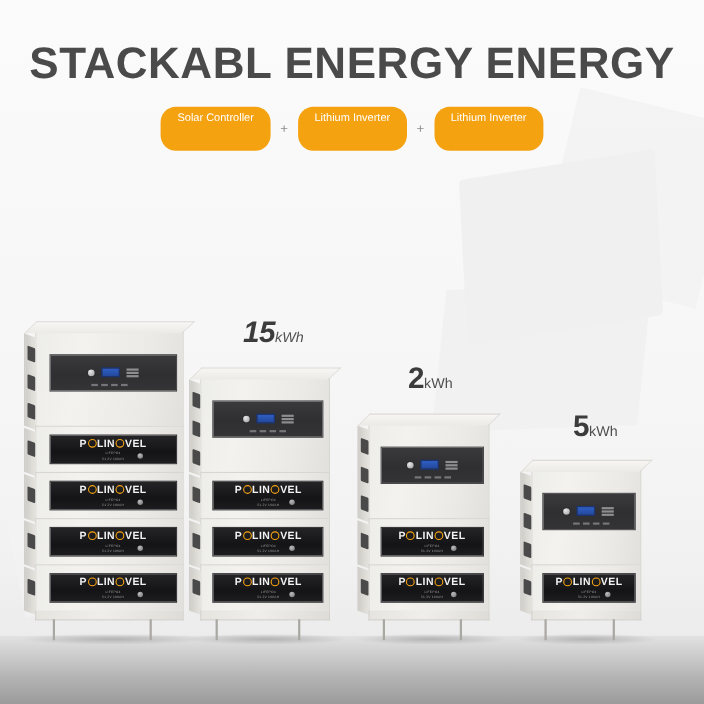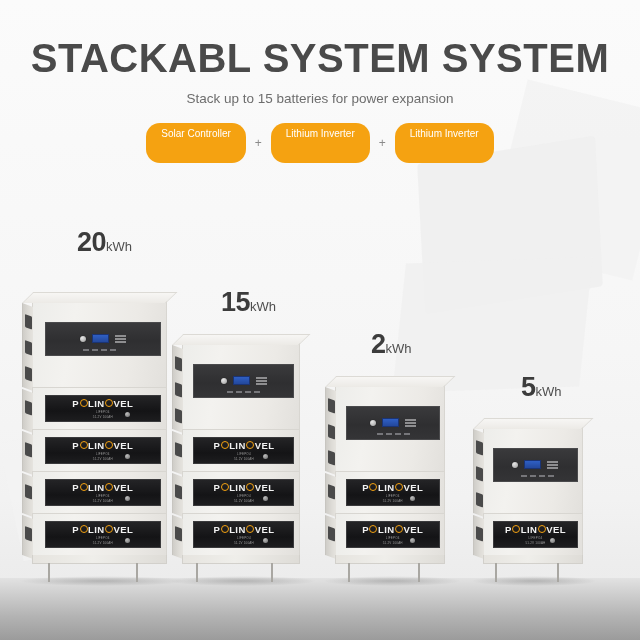--- a/index.html
+++ b/index.html
@@ -54,21 +54,21 @@
   .plus { color: #8a8a8a; font-size: 12px; }
 
   
   .cap {
     position: absolute; z-index: 7; color: #3c3c3c;
     font-weight: bold; white-space: nowrap;
   }
   .cap .num { font-size: 27px; letter-spacing: -0.5px; }
   .cap .unit { font-size: 13px; font-weight: normal; color: #4f4f4f; }
   .cap.c20 { left: 77px;  top: 227px; }
-  .cap.c15 { left: 221px; top: 287px; }
+  .cap.c15 { left: 221px; top: 287px; font-style: italic; }
   .cap.c10 { left: 371px; top: 329px; }
   .cap.c5  { left: 521px; top: 372px; }
 
   
   .stack { position: absolute; z-index: 5; }
   .stack.s20 { left: 32px;  bottom: 62px; width: 135px; }
   .stack.s15 { left: 182px; bottom: 62px; width: 118px; }
   .stack.s10 { left: 335px; bottom: 62px; width: 110px; }
   .stack.s5  { left: 483px; bottom: 62px; width: 100px; }
 
@@ -192,35 +192,31 @@
 <body>
 
 <div class="stage">
 
   <div class="bg-shape s3"></div>
   <div class="bg-shape s1"></div>
   <div class="bg-shape s2"></div>
   <div class="bg-shape s4"></div>
 
   <div class="header">
-    <div class="title">STACKABL SYSTEM SYSTEM</div>
-    <div class="subtitle">Stack up to 15 batteries for power expansion</div>
+    <div class="title">STACKABL ENERGY ENERGY</div>
 
     <div class="badge-row">
       <span class="badge">Solar Controller</span>
       <span class="plus">+</span>
       <span class="badge">Lithium Inverter</span>
       <span class="plus">+</span>
       <span class="badge">Lithium Inverter</span>
     </div>
   </div>
 
-  <div class="cap c20">
-    <span class="num">20</span><span class="unit">kWh</span>
-  </div>
   <div class="cap c15">
     <span class="num">15</span><span class="unit">kWh</span>
   </div>
   <div class="cap c10">
     <span class="num">2</span><span class="unit">kWh</span>
   </div>
   <div class="cap c5">
     <span class="num">5</span><span class="unit">kWh</span>
   </div>
 

